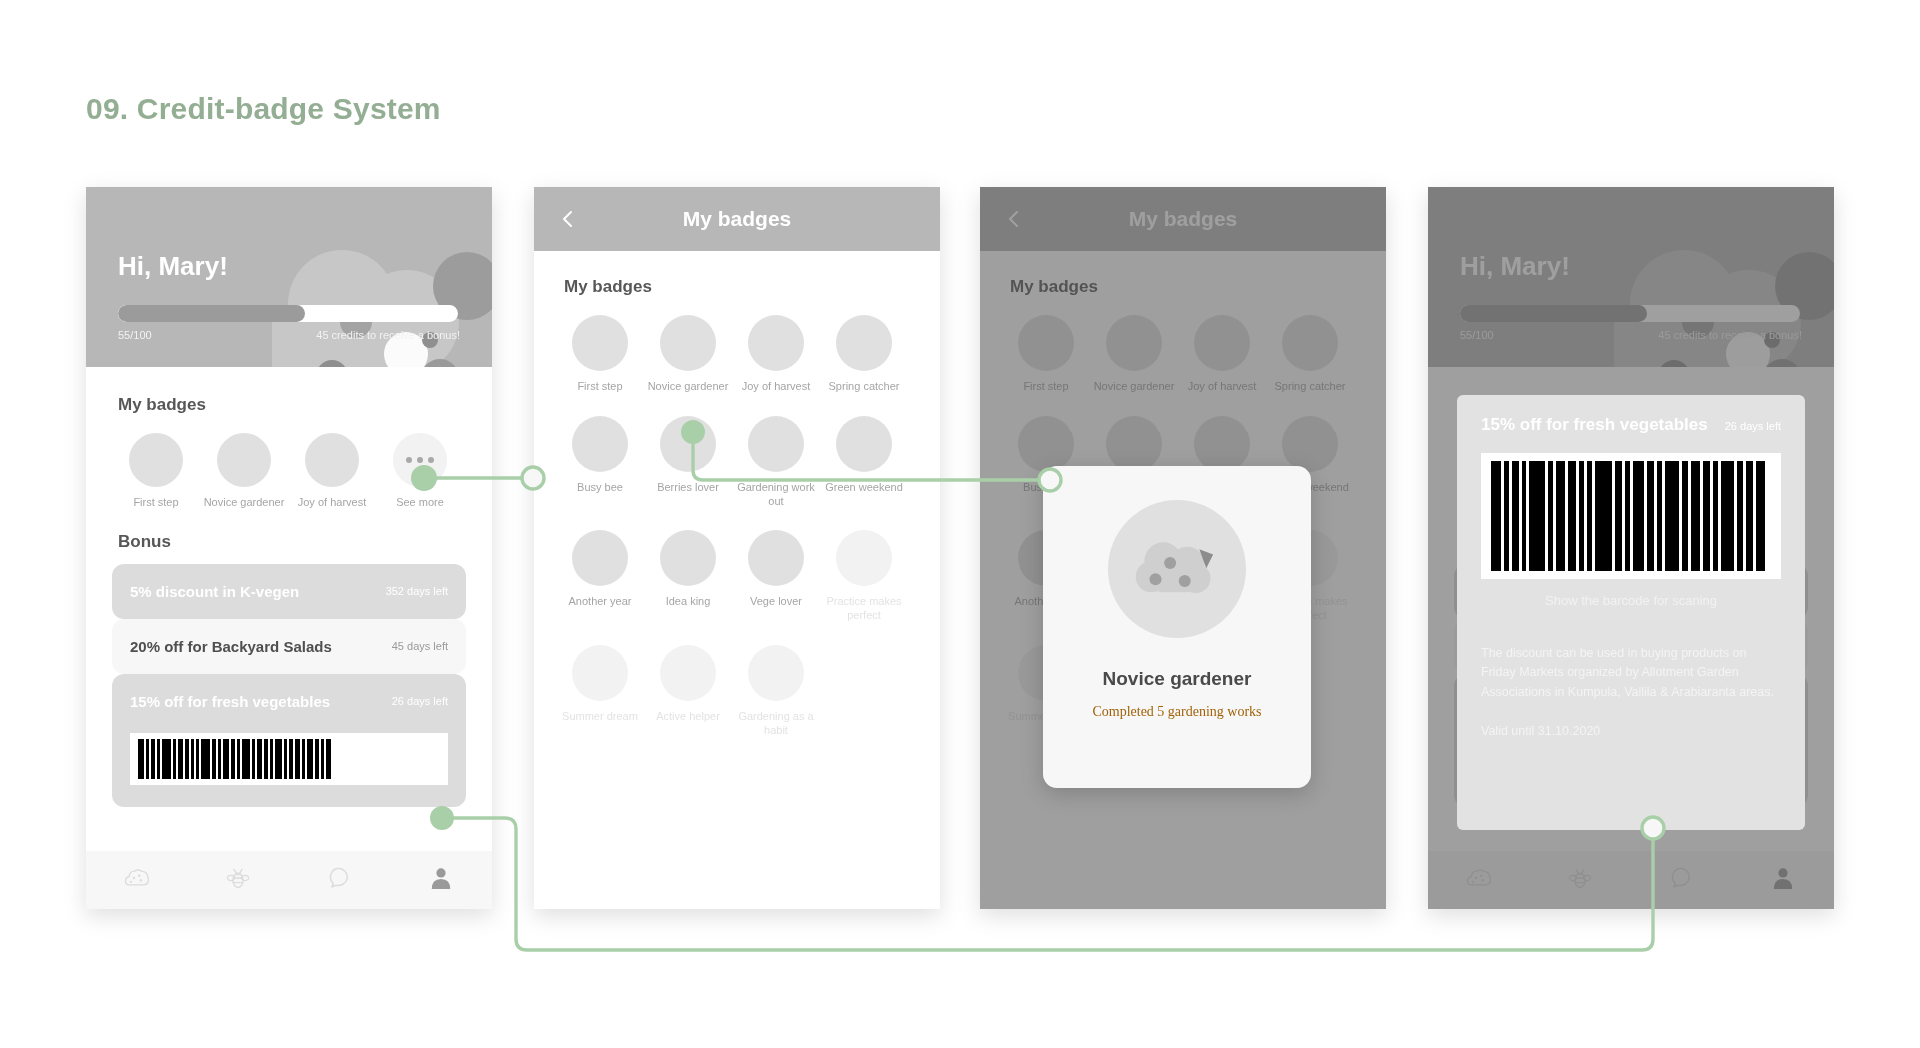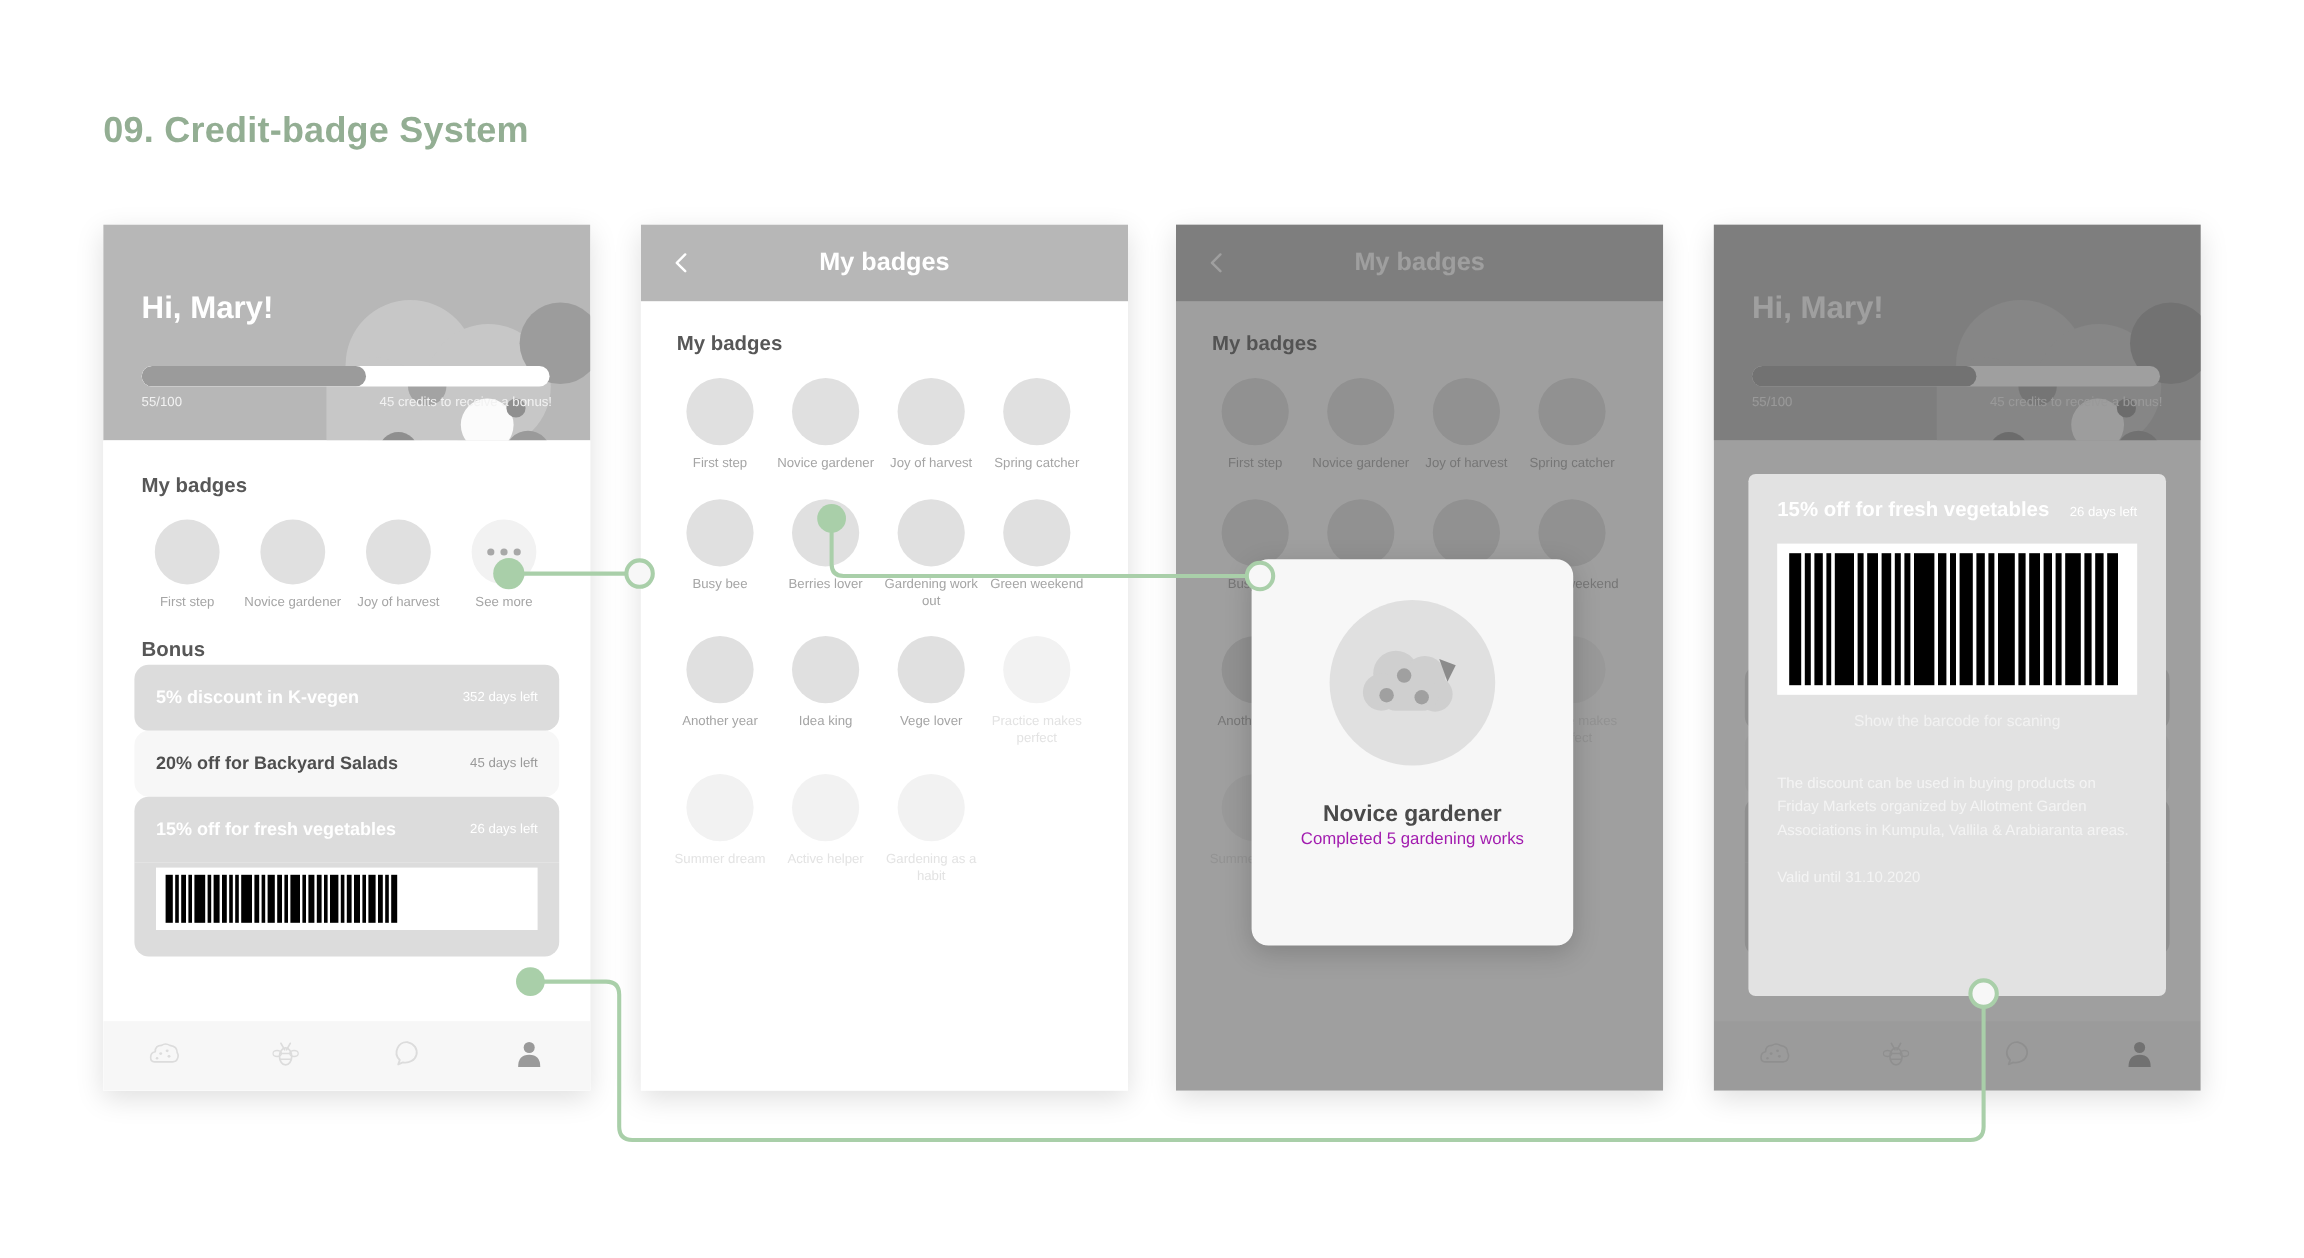--- a/index.html
+++ b/index.html
@@ -35,21 +35,21 @@
 
   
   .home-header {
     position: relative;
     height: 180px;
     background: #b7b7b7;
     overflow: hidden;
   }
   .cloud-deco { position: absolute; right: -10px; bottom: -42px; width: 230px; height: 175px; }
   .greeting {
-    position: absolute; left: 32px; top: 54px;
+    position: absolute; left: 32px; top: 64px;
     font-size: 26px; font-weight: bold; color: #ffffff;
   }
   .progress-wrap { position: absolute; left: 32px; top: 118px; width: 340px; }
   .progress-track {
     height: 17px; border-radius: 9px; background: #ffffff; overflow: hidden;
   }
   .progress-fill { height: 100%; background: #9b9b9b; border-radius: 9px; }
   .progress-meta {
     position: absolute; left: 32px; top: 142px; width: 342px;
     display: flex; justify-content: space-between;
@@ -73,21 +73,21 @@
   }
   .badge-circle.faint { background: #f2f2f2; }
   .badge-label {
     margin-top: 9px; font-size: 11px; color: #a5a5a5; line-height: 1.25;
   }
   .badge-label.faint { color: #e3e3e3; }
   .dots { display: flex; gap: 5px; }
   .dots i { width: 6px; height: 6px; border-radius: 50%; background: #a8a8a8; display: block; }
 
   
-  .bonus-list { margin: 2px 26px 0 26px; }
+  .bonus-list { margin: 12px 26px 0 26px; }
   .bonus-item {
     position: relative;
     border-radius: 12px;
     padding: 19px 18px;
     display: flex; align-items: center; justify-content: space-between;
   }
   .bonus-item.dim  { background: #dcdcdc; }
   .bonus-item.lite { background: #f7f7f7; }
   .bonus-item.sel  { background: #dcdcdc; border-radius: 12px 12px 0 0; }
   .bonus-title { font-size: 15px; font-weight: bold; }
@@ -136,21 +136,21 @@
     background: #f7f7f7; border-radius: 14px;
     box-shadow: 0 6px 22px rgba(0,0,0,0.18);
     display: flex; flex-direction: column; align-items: center;
     padding-top: 34px;
   }
   .modal-icon {
     width: 138px; height: 138px; border-radius: 50%; background: #e0e0e0;
     display: flex; align-items: center; justify-content: center;
   }
   .modal-title { margin-top: 30px; font-size: 19px; font-weight: bold; color: #4a4a4a; }
-  .modal-sub { font-size: 14px; color: #a21caf; }
+  .modal-sub { margin-top: 14px; font-size: 14px; color: #a16207; font-family: Liberation Serif, serif; }
 
   
   .coupon-panel {
     position: absolute; left: 1457px; top: 395px; width: 348px; height: 435px;
     background: #e2e2e2; border-radius: 6px; padding: 20px 24px;
   }
   .coupon-head { display: flex; align-items: baseline; justify-content: space-between; }
   .coupon-title { font-size: 17px; font-weight: bold; color: #ffffff; }
   .coupon-days  { font-size: 11px; color: #ffffff; }
   .coupon-barcode {

